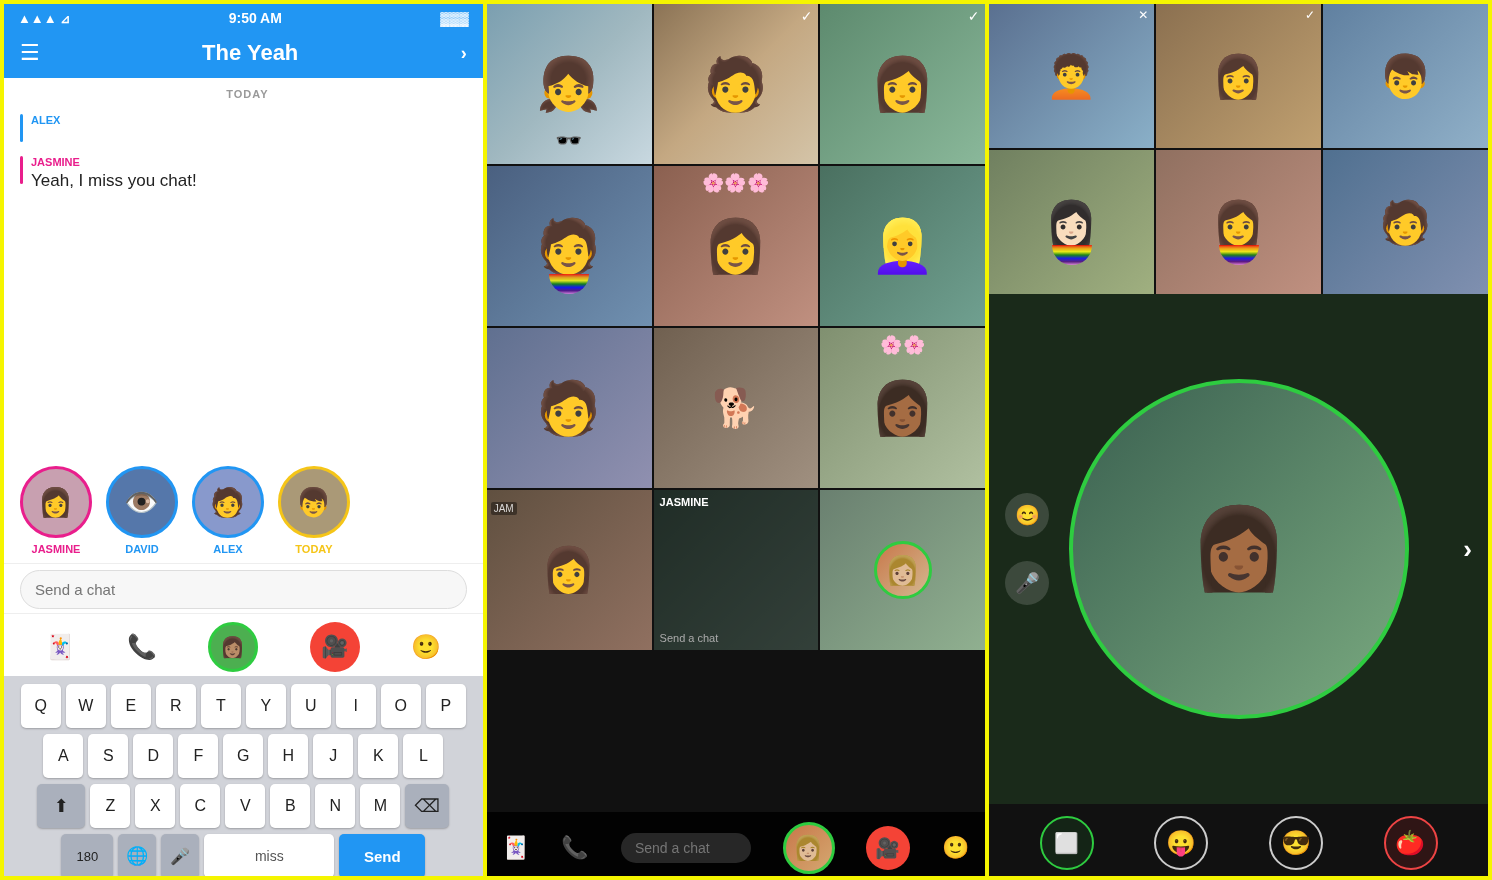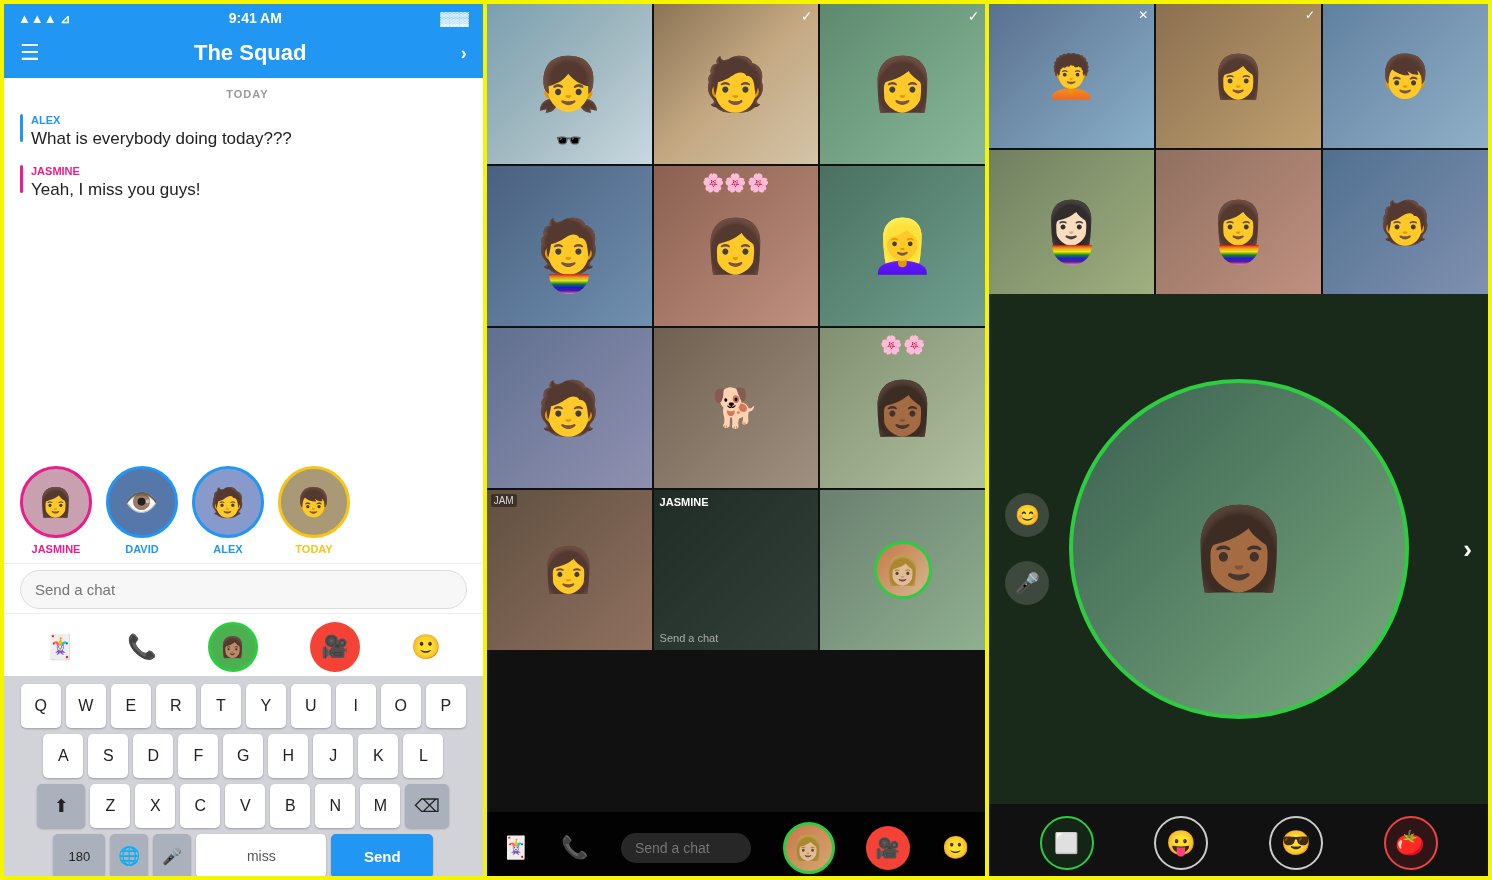--- a/index.html
+++ b/index.html
@@ -207,21 +207,21 @@
     }
     .key.special {
       background: #aab0bc;
       color: #222;
       font-size: 13px;
     }
     .key.wide { width: 90px; }
     .key.send-key {
       background: #2196f3;
       color: #fff;
-      width: 102px;
+      width: 86px;
       font-size: 15px;
       font-weight: 700;
     }
     .key.delete-key { width: 44px; font-size: 18px; }
     .key.shift-key { width: 48px; font-size: 18px; }
     .key.numbers-key { width: 52px; font-size: 13px; }
     .keyboard-bottom {
       display: flex;
       justify-content: center;
       gap: 5px;
@@ -447,45 +447,44 @@
 </head>
 <body>
 
 <div id="panel-chat">
 
   <div class="status-bar">
     <div>
       <span>▲▲▲</span>
       <span style="font-size:12px">⊿</span>
     </div>
-    <span class="time">9:41 AM</span>
+    <span class="time">9:50 AM</span>
     <span>▓▓▓</span>
   </div>
 
   <div class="chat-header">
     <span class="menu-icon">☰</span>
-    <span class="title">The Squad</span>
+    <span class="title">The Yeah</span>
     <span class="chevron">›</span>
   </div>
 
   <div class="date-label">TODAY</div>
 
   <div class="message-area">
     <div class="message-bar">
       <div class="left-accent alex"></div>
       <div>
         <div class="message-sender alex">ALEX</div>
-        <div class="message-text">What is everybody doing today???</div>
       </div>
     </div>
     <div class="message-bar">
       <div class="left-accent jasmine"></div>
       <div>
         <div class="message-sender jasmine">JASMINE</div>
-        <div class="message-text">Yeah, I miss you guys!</div>
+        <div class="message-text">Yeah, I miss you chat!</div>
       </div>
     </div>
   </div>
 
   <div class="group-members">
     <div class="member-item">
       <div class="member-avatar jasmine">👩</div>
       <span class="member-name jasmine">JASMINE</span>
     </div>
     <div class="member-item">
@@ -614,21 +613,21 @@
     <div class="video-cell vc9">
       <div class="video-face">
         <span style="font-size:52px;">👩🏾</span>
         <span style="position:absolute;top:6px;left:50%;transform:translateX(-50%);font-size:18px;">🌸🌸</span>
       </div>
     </div>
 
     <div class="video-cell vc10">
       <div class="video-face">
         <span style="font-size:44px;">👩</span>
-        <span style="position:absolute;top:4px;left:4px;font-size:10px;color:rgba(255,255,255,0.8);background:rgba(0,0,0,0.4);padding:1px 3px;border-radius:2px;">JAM</span>
+        <span style="position:absolute;top:12px;left:4px;font-size:10px;color:rgba(255,255,255,0.8);background:rgba(0,0,0,0.4);padding:1px 3px;border-radius:2px;">JAM</span>
       </div>
     </div>
     <div class="video-cell vc11">
       <div class="video-face">
         <div style="background:rgba(0,0,0,0.6);width:100%;height:100%;display:flex;flex-direction:column;justify-content:space-between;padding:6px;">
           <span style="color:#fff;font-size:11px;font-weight:600;">JASMINE</span>
           <div style="display:flex;align-items:center;justify-content:space-between;">
             <span style="color:#aaa;font-size:11px;">Send a chat</span>
           </div>
         </div>

